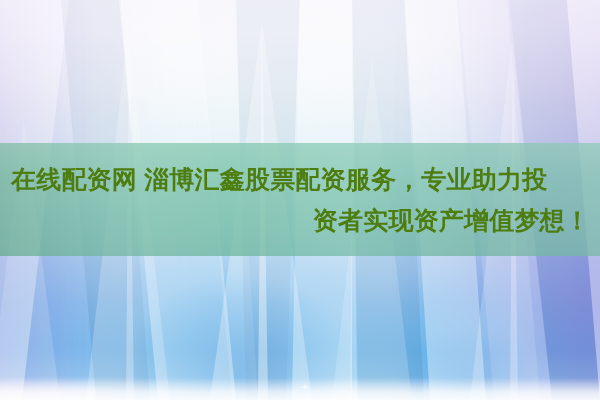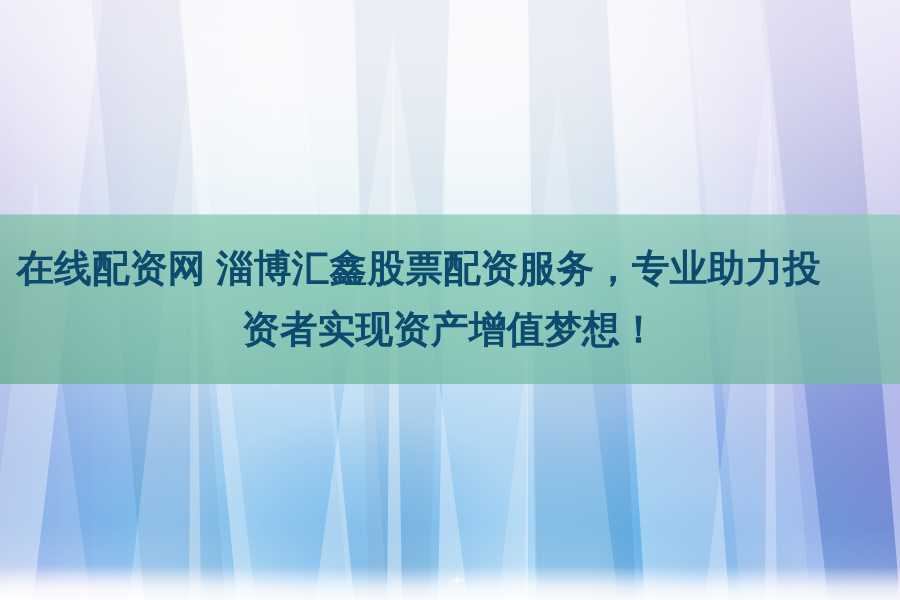--- a/index.html
+++ b/index.html
@@ -156,31 +156,31 @@
     left: 0;
     top: 143px;
     width: 600px;
     height: 113px;
     display: flex;
     flex-direction: column;
     justify-content: center;
     align-items: center;
     box-sizing: border-box;
     padding: 0 10px;
-    color: #0c4a6e;
+    color: #4d7c0f;
     font-family: "Liberation Sans", "DejaVu Sans", sans-serif;
     font-weight: bold;
     font-size: 25px;
     line-height: 41px;
     letter-spacing: 0.2px;
     text-align: center;
     white-space: nowrap;
   }
   .headline .line1 { width: 100%; text-align: left; padding-left: 2px; }
-  .headline .line2 { width: 100%; text-align: center; }
+  .headline .line2 { width: 100%; text-align: right; }
 </style>
 </head>
 <body>
 
 <div id="banner">
 
   <div class="layer base-vert"></div>
   <div class="layer base-horiz"></div>
   <div class="layer blue-pool"></div>
   <div class="layer blue-pool2"></div>

